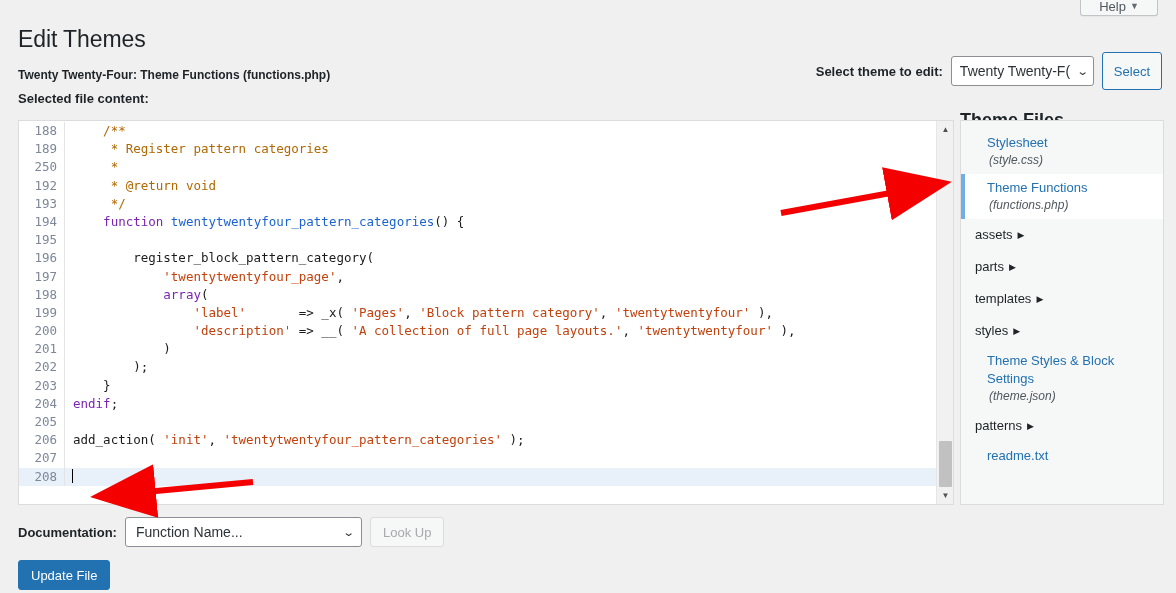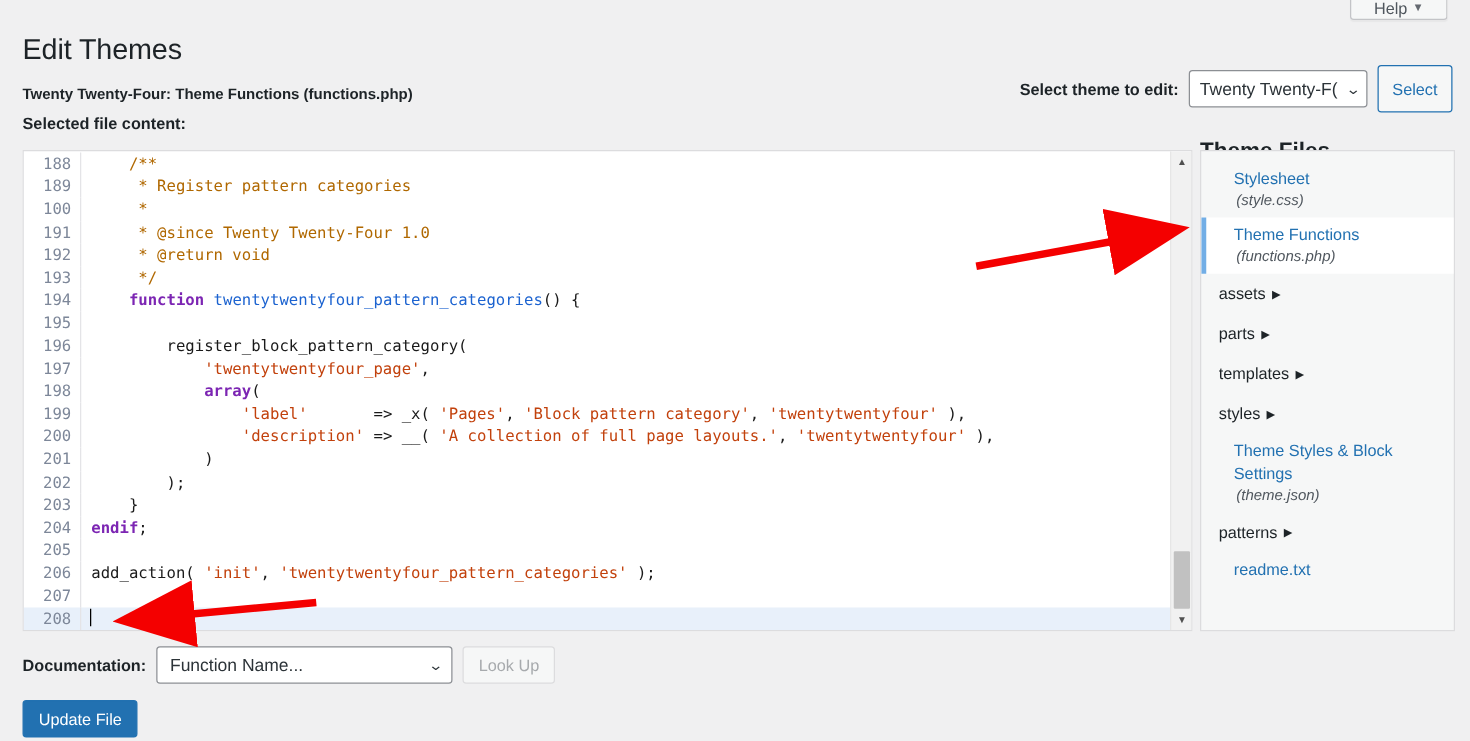--- a/index.html
+++ b/index.html
@@ -111,21 +111,21 @@
     color: #7d8799;
     border-right: 1px solid #e4e4e7;
     height: 18.2px; line-height: 18.2px;
     font-size: 12.5px;
     user-select: none;
   }
   .ctext { padding-left: 8px; color: #000; }
 
   
   .cm-comment { color: #b06800; }
-  .cm-keyword { color: #7c25b3; font-weight: bold; }
+  .cm-keyword { color: #7c25b3; }
   .cm-def     { color: #1c63d0; }
   .cm-string  { color: #c2410c; }
   .cm-plain   { color: #1a1a1a; }
 
   .caret-bar {
     display: inline-block;
     width: 1px; height: 14px;
     background: #000;
     vertical-align: -2px;
     margin-left: -1px;
@@ -258,22 +258,21 @@
       <span class="chev">⌄</span>
     </div>
     <button class="btn-select">Select</button>
   </div>
 
   <div class="editor">
     <div class="code-wrap">
       <div class="code-lines" id="code-lines">
           <div class="cline"><div class="gutter">188</div><div class="ctext"><span class="cm-plain">    </span><span class="cm-comment">/**</span></div></div>
           <div class="cline"><div class="gutter">189</div><div class="ctext"><span class="cm-plain">     </span><span class="cm-comment">* Register pattern categories</span></div></div>
-          <div class="cline"><div class="gutter">100</div><div class="ctext"><span class="cm-plain">     </span><span class="cm-comment">*</span></div></div>
-          <div class="cline"><div class="gutter">191</div><div class="ctext"><span class="cm-plain">     </span><span class="cm-comment">* @since Twenty Twenty-Four 1.0</span></div></div>
+          <div class="cline"><div class="gutter">250</div><div class="ctext"><span class="cm-plain">     </span><span class="cm-comment">*</span></div></div>
           <div class="cline"><div class="gutter">192</div><div class="ctext"><span class="cm-plain">     </span><span class="cm-comment">* @return void</span></div></div>
           <div class="cline"><div class="gutter">193</div><div class="ctext"><span class="cm-plain">     </span><span class="cm-comment">*/</span></div></div>
           <div class="cline"><div class="gutter">194</div><div class="ctext"><span class="cm-plain">    </span><span class="cm-keyword">function</span><span class="cm-plain"> </span><span class="cm-def">twentytwentyfour_pattern_categories</span><span class="cm-plain">() {</span></div></div>
           <div class="cline"><div class="gutter">195</div><div class="ctext"></div></div>
           <div class="cline"><div class="gutter">196</div><div class="ctext"><span class="cm-plain">        register_block_pattern_category(</span></div></div>
           <div class="cline"><div class="gutter">197</div><div class="ctext"><span class="cm-plain">            </span><span class="cm-string">'twentytwentyfour_page'</span><span class="cm-plain">,</span></div></div>
           <div class="cline"><div class="gutter">198</div><div class="ctext"><span class="cm-plain">            </span><span class="cm-keyword">array</span><span class="cm-plain">(</span></div></div>
           <div class="cline"><div class="gutter">199</div><div class="ctext"><span class="cm-plain">                </span><span class="cm-string">'label'</span><span class="cm-plain">       =&gt; _x( </span><span class="cm-string">'Pages'</span><span class="cm-plain">, </span><span class="cm-string">'Block pattern category'</span><span class="cm-plain">, </span><span class="cm-string">'twentytwentyfour'</span><span class="cm-plain"> ),</span></div></div>
           <div class="cline"><div class="gutter">200</div><div class="ctext"><span class="cm-plain">                </span><span class="cm-string">'description'</span><span class="cm-plain"> =&gt; __( </span><span class="cm-string">'A collection of full page layouts.'</span><span class="cm-plain">, </span><span class="cm-string">'twentytwentyfour'</span><span class="cm-plain"> ),</span></div></div>
           <div class="cline"><div class="gutter">201</div><div class="ctext"><span class="cm-plain">            )</span></div></div>

